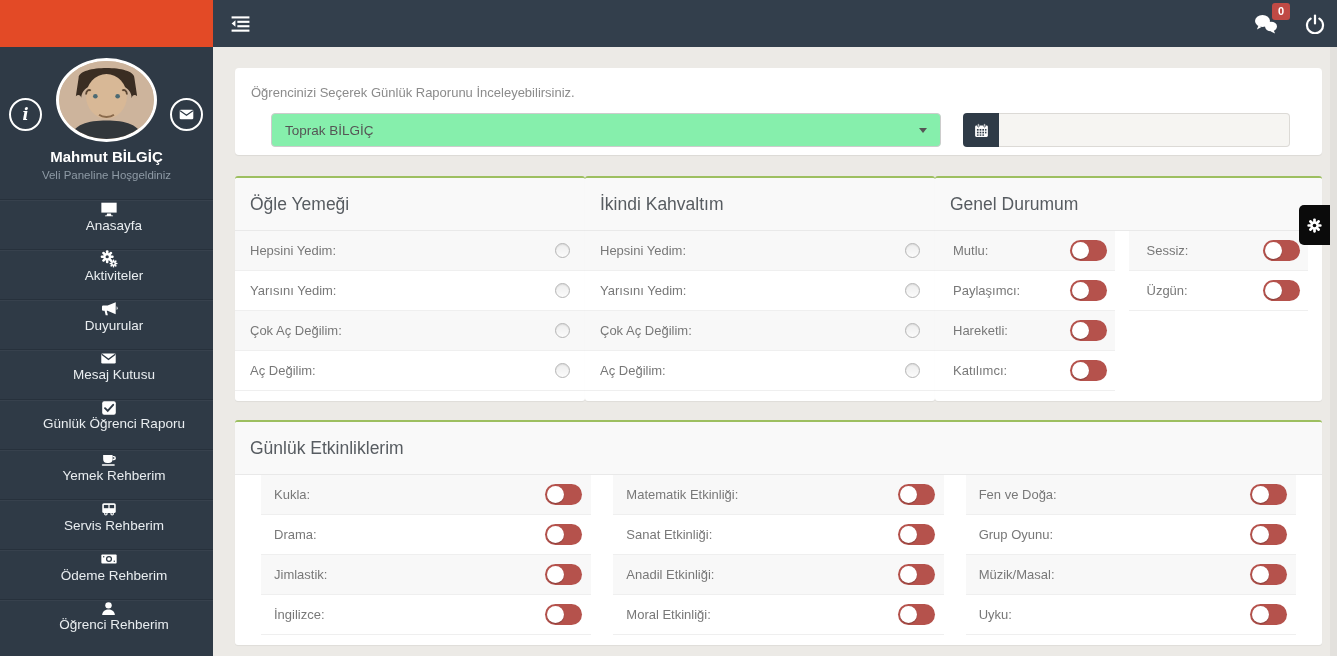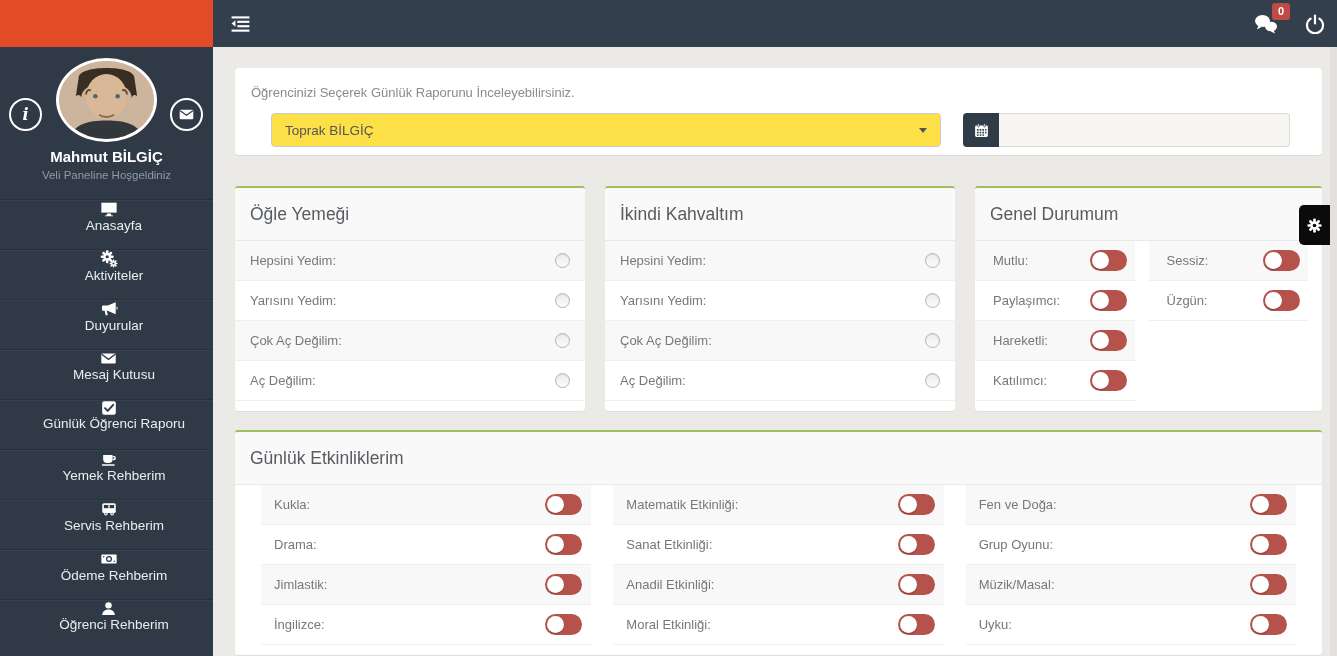--- a/index.html
+++ b/index.html
@@ -42,41 +42,41 @@
     border-top:1px solid #27313c; box-shadow:inset 0 1px 0 rgba(255,255,255,.04);flex-direction:column;
   }
   .menu-icon { width:22px; margin-right:11px; display:flex; justify-content:center; align-items:center; }
 
   
   .main { position:absolute; top:47px; left:213px; right:0; bottom:0; background:#eceae6; padding:21px 15px 0 22px; }
   .scroll-track { position:absolute; top:47px; right:0; width:7px; bottom:0; background:#e3e1dd; }
 
   .card-top {
     background:#fff; border-radius:4px; height:87px; padding:17px 16px;
-    box-shadow:0 1px 1px rgba(0,0,0,.07); margin-bottom:31px;
+    box-shadow:0 1px 1px rgba(0,0,0,.07); margin-bottom:21px;
   }
   .instruction { font-size:13px; color:#8b8b8b; }
   .controls-row { display:flex; align-items:center; margin-top:13px; }
   .student-select {
-    margin-left:20px; width:670px; height:34px; background:#fde047; border:1px solid #ccc; border-radius:4px;
+    margin-left:20px; width:670px; height:34px; background:#86efac; border:1px solid #ccc; border-radius:4px;
     display:flex; align-items:center; justify-content:space-between; padding:0 13px;
     color:#555; font-size:13.5px; cursor:pointer;
   }
   .caret { width:0; height:0; border-left:4.5px solid transparent; border-right:4.5px solid transparent; border-top:5px solid #555; }
   .date-group { display:flex; margin-left:22px; height:34px; }
   .date-btn {
     width:36px; background:#2f3b47; border:none; border-radius:4px 0 0 4px;
     display:flex; align-items:center; justify-content:center; cursor:pointer;
   }
   .date-input {
     width:291px; height:34px; border:1px solid #dcdad6; border-left:none; border-radius:0 4px 4px 0;
     background:#f6f5f2; padding:0 10px; font-size:13px; color:#555; outline:none;
   }
 
-  .panel-row { display:flex; gap:20px; align-items:flex-start; margin-bottom:19px; }
+  .panel-row { display:flex; align-items:flex-start; margin-bottom:19px; }
   .panel {
     background:#fff; border-top:2px solid #9dbf60; border-radius:3px;
     box-shadow:0 1px 1px rgba(0,0,0,.06); padding-bottom:10px;
   }
   .panel-w { width:350px; }
   .panel-f { flex:1; }
   .panel-h {
     padding:16px 15px 15px; font-size:17.5px; color:#575c61; background:#f9f9f9;
     border-bottom:1px solid #e9e9e9; border-radius:3px 3px 0 0;
   }

